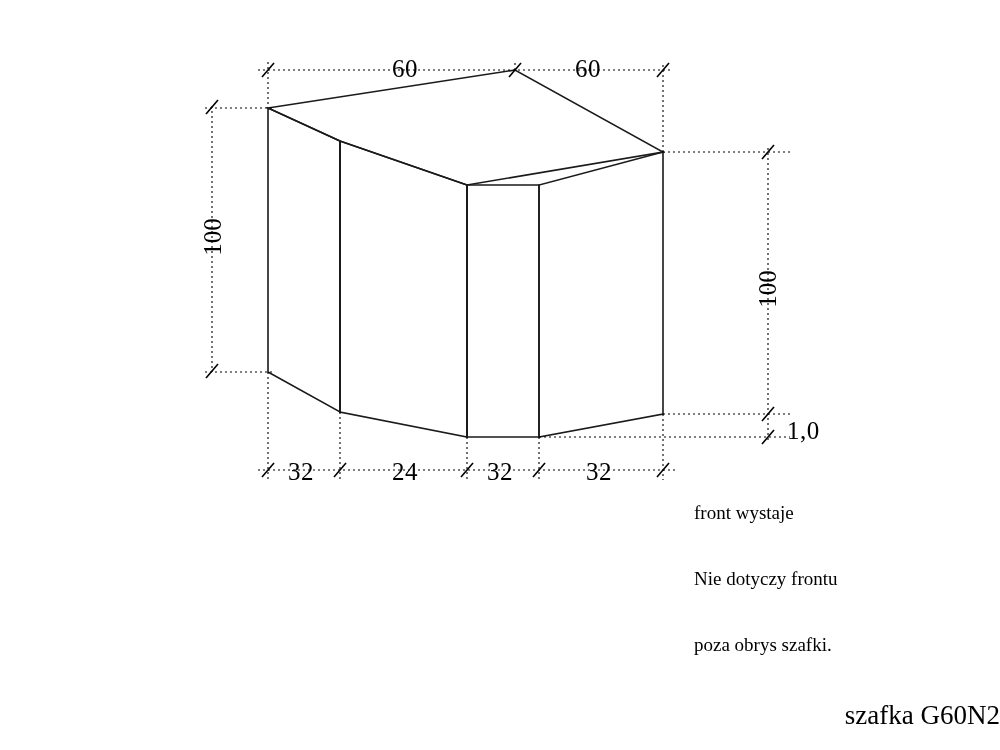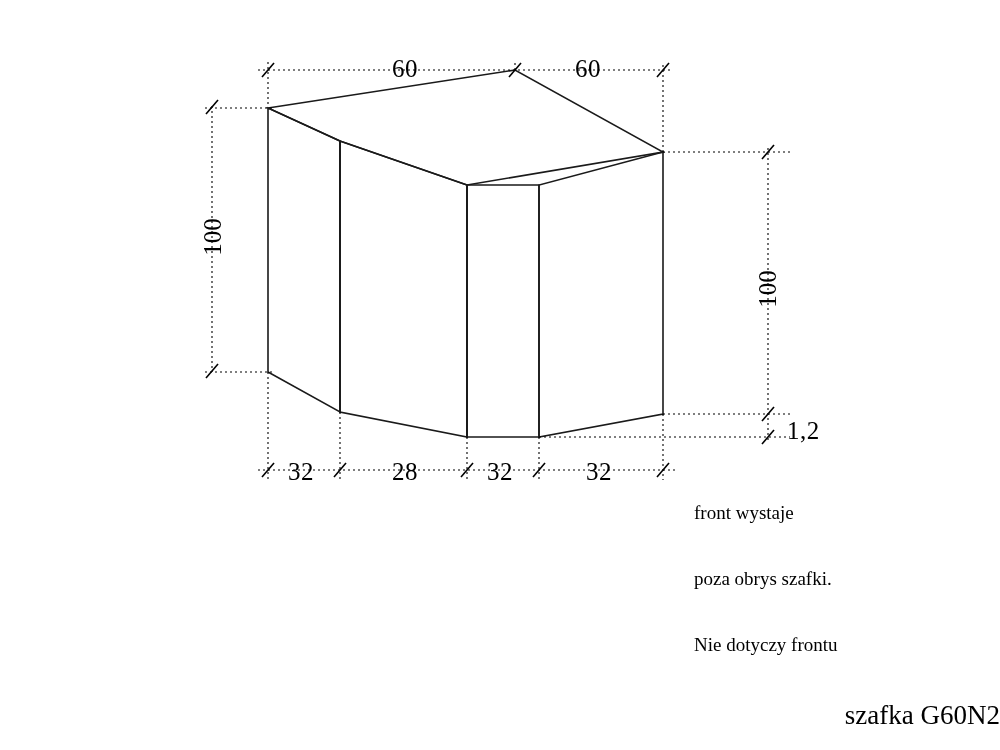--- a/index.html
+++ b/index.html
@@ -124,29 +124,29 @@
   </svg>
 
   <div class="lbl dim-label" style="left:392px; top:55px;">60</div>
 
   <div class="lbl dim-label" style="left:575px; top:55px;">60</div>
 
   <div class="lbl dim-vert" style="left:183px; top:223px; width:60px; text-align:center;">100</div>
 
   <div class="lbl dim-vert" style="left:738px; top:275px; width:60px; text-align:center;">100</div>
 
-  <div class="lbl dim-label" style="left:787px; top:417px;">1,2</div>
+  <div class="lbl dim-label" style="left:787px; top:417px;">1,0</div>
 
   <div class="lbl dim-label" style="left:288px; top:458px;">32</div>
-  <div class="lbl dim-label" style="left:392px; top:458px;">28</div>
+  <div class="lbl dim-label" style="left:392px; top:458px;">24</div>
   <div class="lbl dim-label" style="left:487px; top:458px;">32</div>
   <div class="lbl dim-label" style="left:586px; top:458px;">32</div>
 
   <div class="lbl note-block" style="left:694px; top:458px;">
     <div>front wystaje</div>
+    <div>Nie dotyczy frontu</div>
     <div>poza obrys szafki.</div>
-    <div>Nie dotyczy frontu</div>
     
   </div>
 
   <div class="lbl caption" style="left:0; top:700px; width:1000px; text-align:right;">szafka G60N2</div>
 
 </div>
 
 </body></html>

